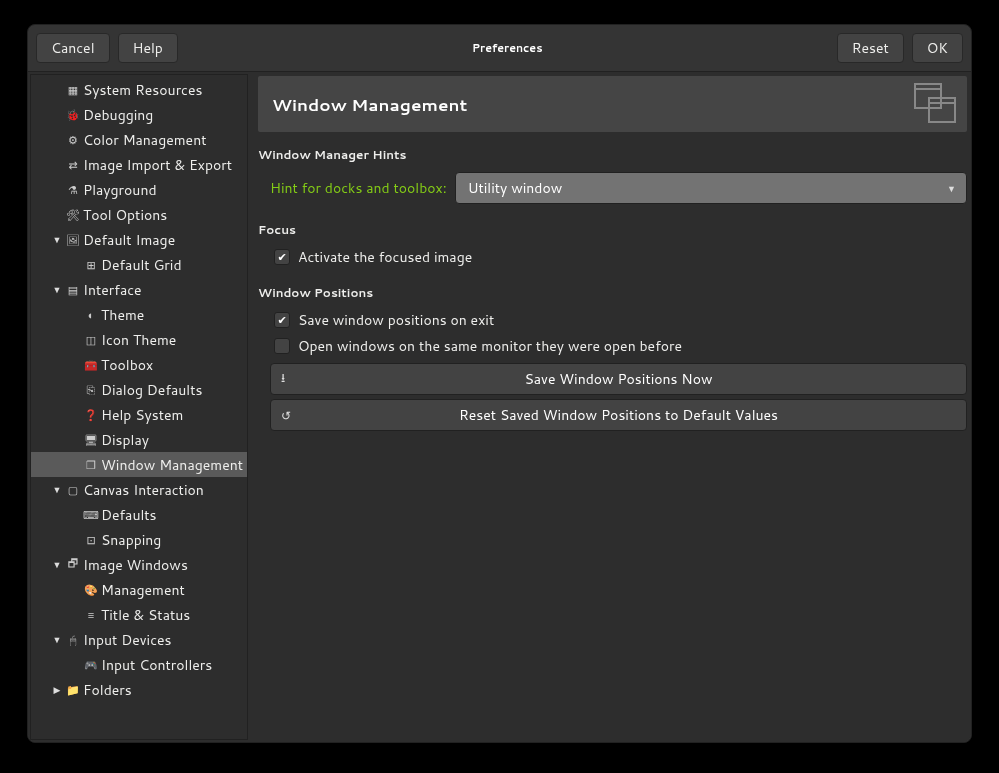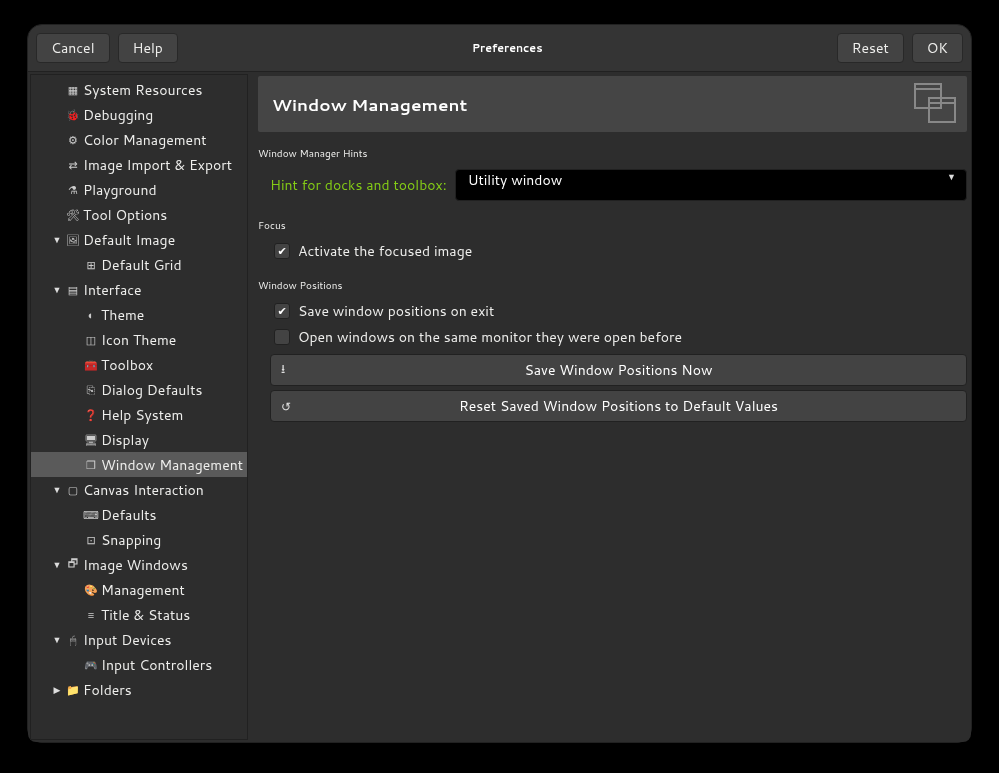--- a/index.html
+++ b/index.html
@@ -16,21 +16,21 @@
     color: #eeeeec;
     font-size: 14px;
   }
   .dialog {
     position: absolute;
     left: 27px;
     top: 24px;
     width: 945px;
     height: 719px;
     background: #343434;
-    border-radius: 15px;
+    border-radius: 8px;
     display: flex;
     flex-direction: column;
     border: 1px solid #212121;
   }
   .titlebar {
     height: 46px;
     display: flex;
     align-items: center;
     padding: 0 8px;
     gap: 8px;
@@ -127,41 +127,42 @@
     position: absolute;
     right: 8px;
     top: 4px;
     width: 48px;
     height: 48px;
   }
   .section {
     margin-top: 14px;
   }
   .section-title {
-    font-weight: 400;
-    font-size: 10px;
+    font-weight: 700;
+    font-size: 12px;
     color: #eeeeec;
     margin-bottom: 6px;
   }
   .row {
     display: flex;
     align-items: center;
     gap: 8px;
     padding: 3px 0 3px 12px;
   }
   .row label.txt {
     color: #84cc16;
   }
   .combo {
     flex: 1;
-    background: #000000;
+    background: #737373;
     border: 1px solid #212121;
     border-radius: 4px;
     height: 32px;
     display: flex;
+    align-items: center;
     padding: 0 12px;
     position: relative;
     cursor: pointer;
     color: #fff;
   }
   .combo .arrow {
     position: absolute;
     right: 10px;
     font-size: 9px;
     color: #ddd;

